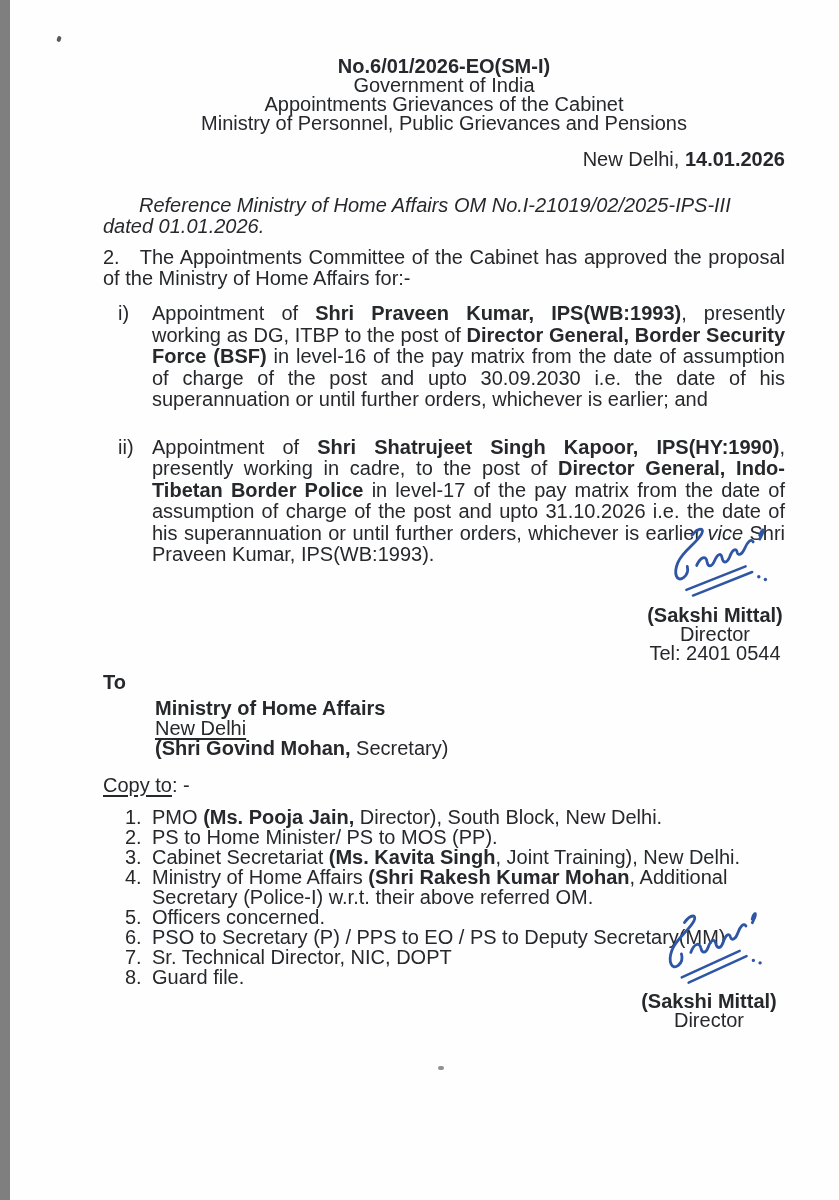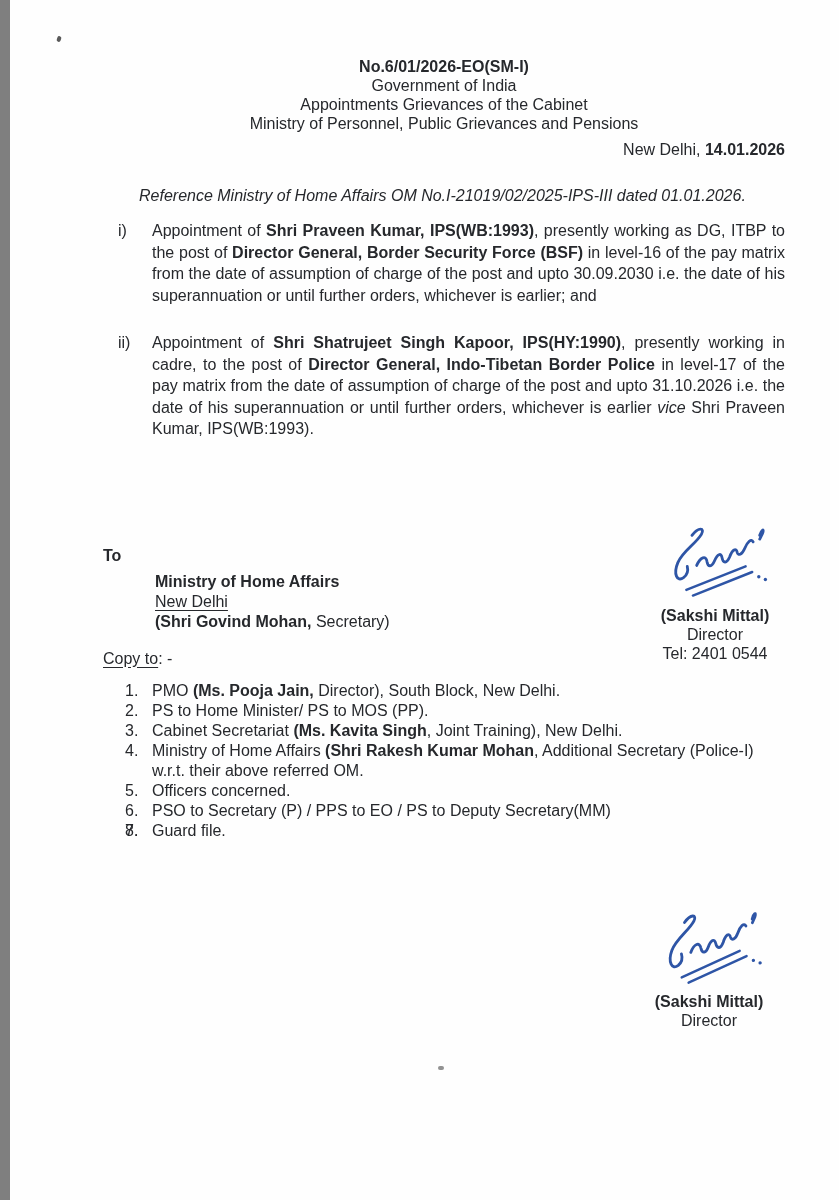--- a/index.html
+++ b/index.html
@@ -1,33 +1,33 @@
 <!DOCTYPE html>
 <html style="--sig-blue: #2e55a6; --ink: #26282c;"><head>
 <meta charset="utf-8">
 <style>
   :root{ --sig-blue:#2e55a6; --ink:#26282c; }
   html,body{ margin:0; padding:0; background:#ffffff; }
   .page{
     position:relative; width:839px; height:1200px; overflow:hidden;
     background:#fefefe; color:var(--ink,#26282c);
-    font-family:"Liberation Sans", sans-serif; font-size:16px;
+    font-family:"Liberation Sans", sans-serif; font-size:20px;
   }
   .scan-strip{ position:absolute; left:0; top:0; width:10px; height:100%; background:#7f7f7f; }
   .artifact{ position:absolute; background:#5a5a5a; border-radius:2px; }
   .a1{ left:57px; top:36px; width:4px; height:6px; transform:rotate(18deg); }
   .a2{ left:438px; top:1066px; width:6px; height:4px; background:#929292; }
 
   .content{ padding:57px 54px 0 103px; }
   .b{ font-weight:700; }
   .i{ font-style:italic; }
   .u{ text-decoration:underline; text-underline-offset:3px; }
 
   .letterhead{ text-align:center; line-height:19px; }
-  .dateline{ text-align:right; margin-top:7px; line-height:19px; }
+  .dateline{ text-align:right; margin-top:17px; line-height:19px; }
   .reference{ margin:26px 0 0 0; text-indent:36px; line-height:21px;font-style:italic; }
   .para2{ margin:10px 0 0 0; text-align:justify; line-height:21px; }
   .num2{ margin-right:20px; }
 
   .sub-item{ position:relative; margin-top:14px; padding-left:49px; text-align:justify; line-height:21.5px; }
   .sub-item.second{ margin-top:26px; }
   .sub-item .marker{ position:absolute; left:15px; }
 
   .to-block{ margin-top:106px; line-height:20px; }
   .to-label{ font-weight:700; }
@@ -58,20 +58,21 @@
       <div class="b">No.6/01/2026-EO(SM-I)</div>
       <div>Government of India</div>
       <div>Appointments Grievances of the Cabinet</div>
       <div>Ministry of Personnel, Public Grievances and Pensions</div>
     </div>
 
     <div class="dateline"><span>New Delhi, </span><span class="b">14.01.2026</span></div>
 
     <p class="reference">Reference Ministry of Home Affairs OM No.I-21019/02/2025-IPS-III dated 01.01.2026.</p>
 
+    <p class="para2"><span class="num2">2.</span><span>The Appointments Committee of the Cabinet has approved the proposal of the Ministry of Home Affairs for:-</span></p>
 
     <div class="sub-item">
       <span class="marker">i)</span><span>Appointment of </span><span class="b">Shri Praveen Kumar, IPS(WB:1993)</span><span>, presently working as DG, ITBP to the post of </span><span class="b">Director General, Border Security Force (BSF)</span><span> in level-16 of the pay matrix from the date of assumption of charge of the post and upto 30.09.2030 i.e. the date of his superannuation or until further orders, whichever is earlier; and</span>
     </div>
 
     <div class="sub-item second">
       <span class="marker">ii)</span><span>Appointment of </span><span class="b">Shri Shatrujeet Singh Kapoor, IPS(HY:1990)</span><span>, presently working in cadre, to the post of </span><span class="b">Director General, Indo-Tibetan Border Police</span><span> in level-17 of the pay matrix from the date of assumption of charge of the post and upto 31.10.2026 i.e. the date of his superannuation or until further orders, whichever is earlier </span><span class="i">vice</span><span> Shri Praveen Kumar, IPS(WB:1993).</span>
     </div>
 
     <div class="to-block">
@@ -85,21 +86,21 @@
 
     <div class="copy-heading"><span class="u">Copy to</span><span>: -</span></div>
 
     <div class="copy-list">
       <div class="copy-item"><span class="li-num">1.</span><span>PMO </span><span class="b">(Ms. Pooja Jain,</span><span> Director), South Block, New Delhi.</span></div>
       <div class="copy-item"><span class="li-num">2.</span><span>PS to Home Minister/ PS to MOS (PP).</span></div>
       <div class="copy-item"><span class="li-num">3.</span><span>Cabinet Secretariat </span><span class="b">(Ms. Kavita Singh</span><span>, Joint Training), New Delhi.</span></div>
       <div class="copy-item"><span class="li-num">4.</span><span>Ministry of Home Affairs </span><span class="b">(Shri Rakesh Kumar Mohan</span><span>, Additional Secretary (Police-I) w.r.t. their above referred OM.</span></div>
       <div class="copy-item"><span class="li-num">5.</span><span>Officers concerned.</span></div>
       <div class="copy-item"><span class="li-num">6.</span><span>PSO to Secretary (P) / PPS to EO / PS to Deputy Secretary(MM)</span></div>
-      <div class="copy-item"><span class="li-num">7.</span></div>
+      <div class="copy-item"><span class="li-num">7.</span><span>Sr. Technical Director, NIC, DOPT</span></div>
       <div class="copy-item"><span class="li-num">8.</span><span>Guard file.</span></div>
     </div>
 
   </div>
 
   <div class="sig sig1">
     <svg viewBox="0 0 130 85" width="125" height="80">
       <g fill="none" stroke="var(--sig-blue,#2e55a6)" stroke-linecap="round" stroke-linejoin="round">
         <path stroke-width="3" d="M 40 12 C 47 3 54 4 50 11 C 44 21 30 29 25 41 C 20 53 24 62 31 57 C 35 54 36 49 35 45"></path>
         <path stroke-width="3" d="M 45 44 C 49 35 55 33 56 40 C 57 46 61 46 64 39 C 67 32 71 30 72 36 C 73 42 77 42 80 35 C 83 27 87 25 88 30 C 89 34 93 33 96 26 C 99 19 103 15 105 19"></path>

